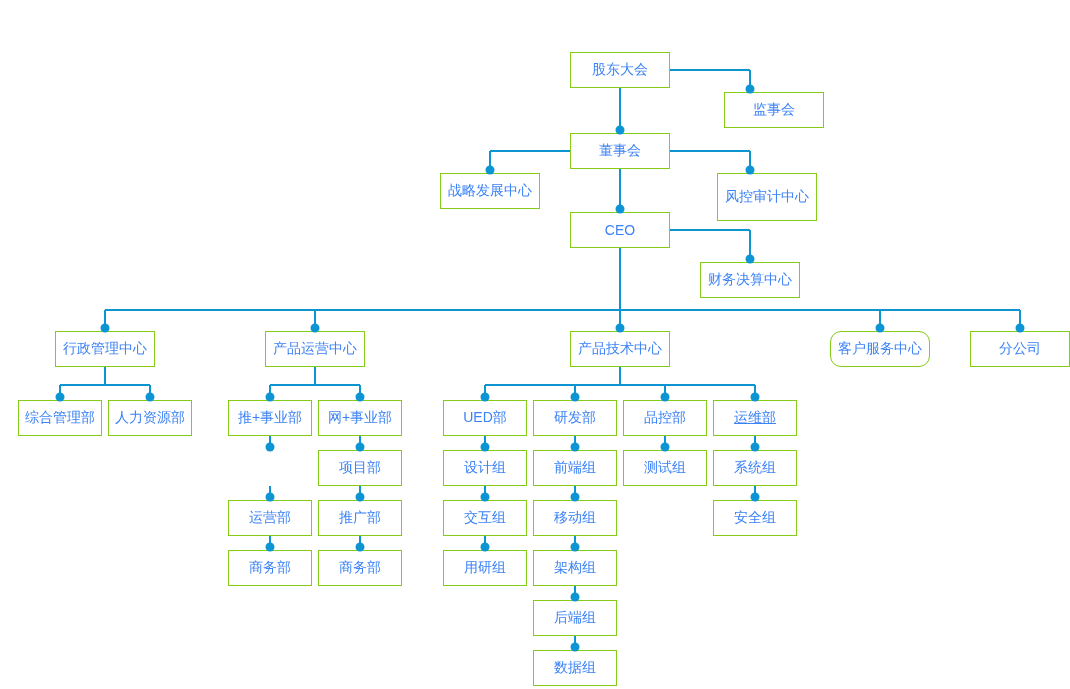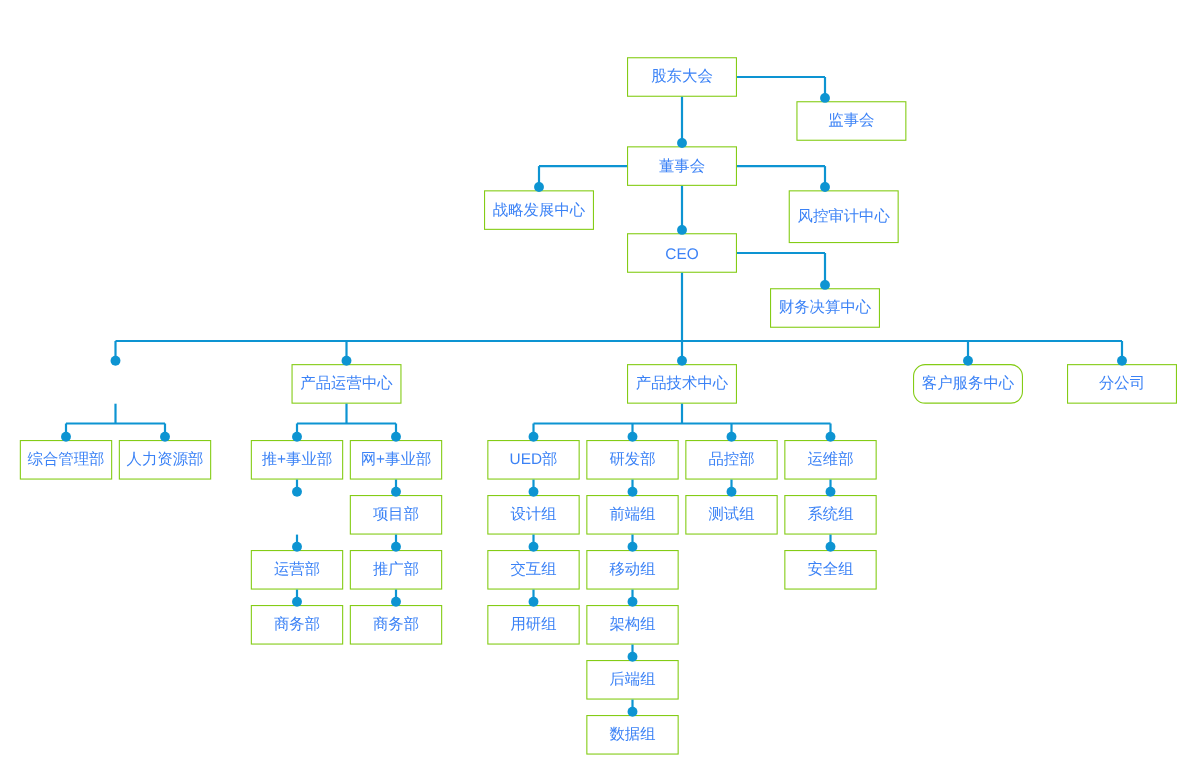--- a/index.html
+++ b/index.html
@@ -137,20 +137,23 @@
     </div>
     <div class="node" style="left: 700px; top: 173px; width: 100px; height: 48px; margin-left: 17px;">
       <span>风控审计中心</span>
     </div>
     <div class="node" style="left: 570px; top: 212px; width: 100px; height: 36px;">
       <span>CEO</span>
     </div>
     <div class="node" style="left: 700px; top: 262px; width: 100px; height: 36px;">
       <span>财务决算中心</span>
     </div>
+    <div class="node" style="left: 55px; top: 331px; width: 100px; height: 36px;">
+      <span>行政管理中心</span>
+    </div>
     <div class="node" style="left: 265px; top: 331px; width: 100px; height: 36px;">
       <span>产品运营中心</span>
     </div>
     <div class="node" style="left: 570px; top: 331px; width: 100px; height: 36px;">
       <span>产品技术中心</span>
     </div>
     <div class="node" style="left: 830px; top: 331px; width: 100px; height: 36px; border-radius: 11px;">
       <span>客户服务中心</span>
     </div>
     <div class="node" style="left: 970px; top: 331px; width: 100px; height: 36px;">
@@ -170,21 +173,21 @@
     </div>
     <div class="node" style="left: 443px; top: 400px; width: 84px; height: 36px;">
       <span>UED部</span>
     </div>
     <div class="node" style="left: 533px; top: 400px; width: 84px; height: 36px;">
       <span>研发部</span>
     </div>
     <div class="node" style="left: 623px; top: 400px; width: 84px; height: 36px;">
       <span>品控部</span>
     </div>
-    <div class="node" style="left: 713px; top: 400px; width: 84px; height: 36px;">
+    <div class="node" style="left: 713px; top: 400px; width: 84px; height: 36px; text-decoration: underline;">
       <span>运维部</span>
     </div>
     <div class="node" style="left: 318px; top: 450px; width: 84px; height: 36px;">
       <span>项目部</span>
     </div>
     <div class="node" style="left: 443px; top: 450px; width: 84px; height: 36px;">
       <span>设计组</span>
     </div>
     <div class="node" style="left: 533px; top: 450px; width: 84px; height: 36px;">
       <span>前端组</span>

